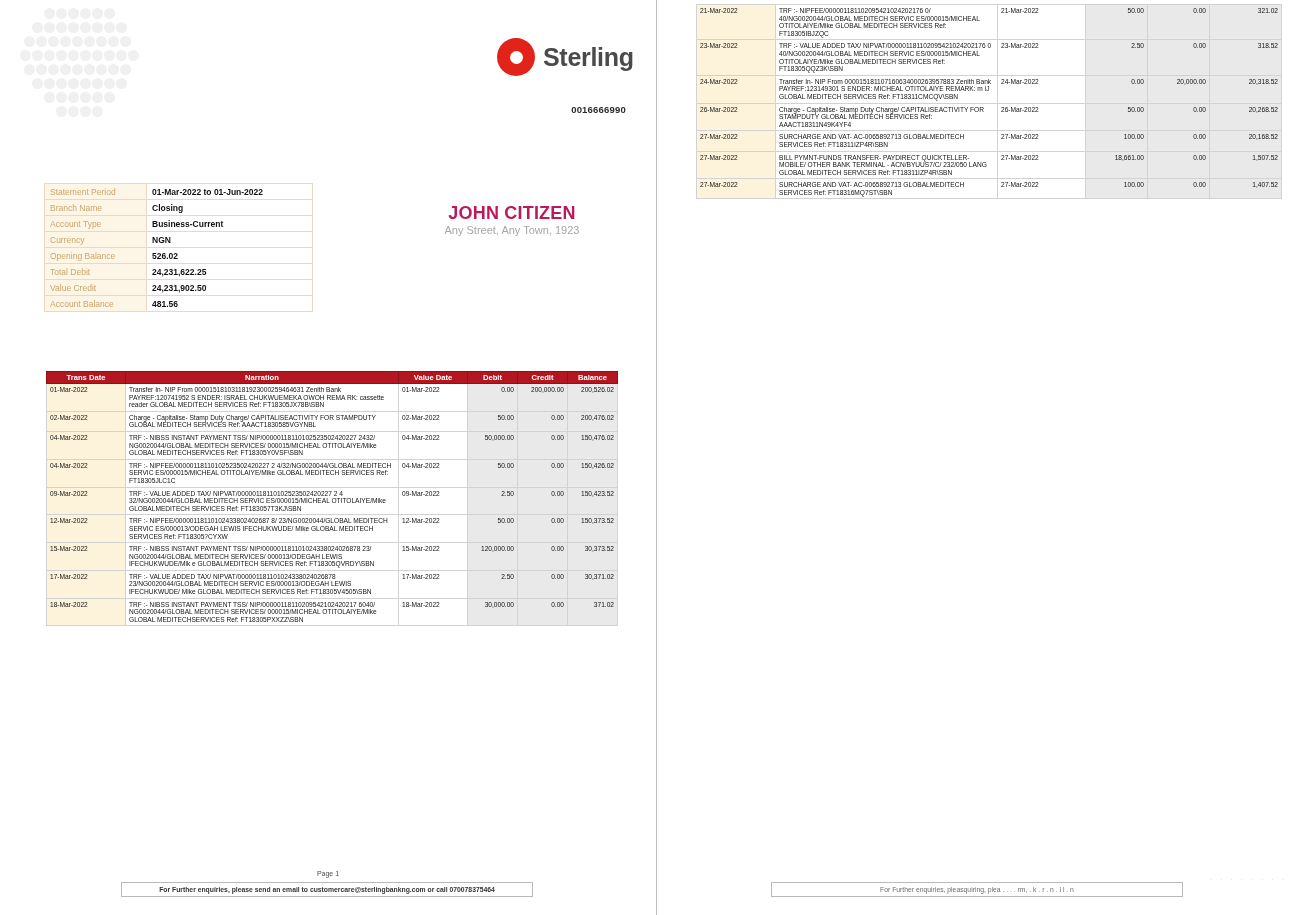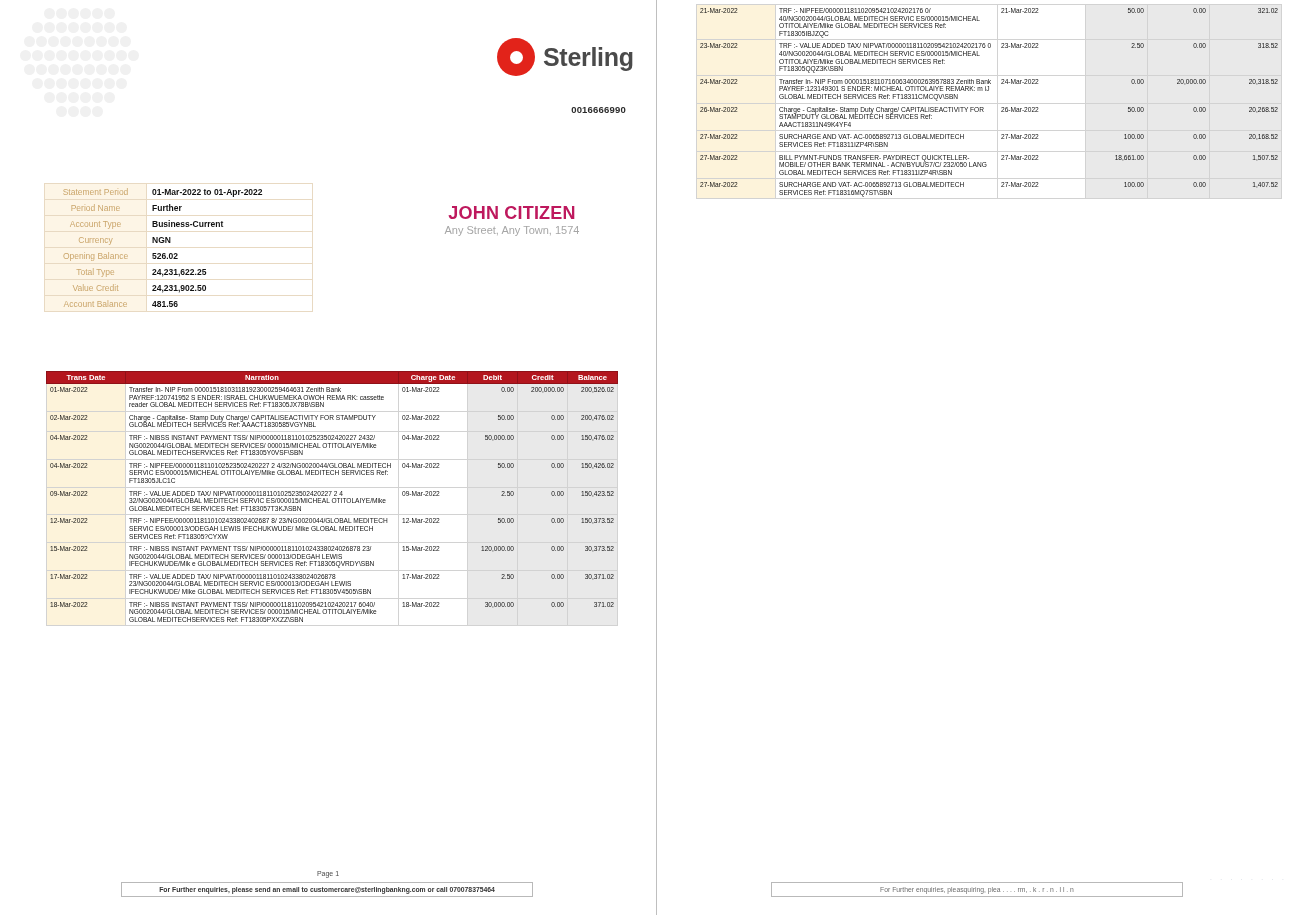--- a/index.html
+++ b/index.html
@@ -24,21 +24,21 @@
   
   .logo { position:absolute; left:497px; top:38px; display:flex; align-items:center; }
   .logo-mark { width:38px; height:38px; border-radius:50%; background:#e2231a; display:flex; align-items:center; justify-content:center; }
   .logo-mark i { display:block; width:13px; height:13px; border-radius:50%; background:#fff; }
   .logo-text { font-size:25px; font-weight:bold; color:#4a4a4a; margin-left:8px; letter-spacing:-0.3px; }
   .acct-no { position:absolute; right:30px; top:104px; font-size:9.5px; font-weight:bold; color:#2b2b2b; letter-spacing:0.2px; }
 
   
   .summary { position:absolute; left:44px; top:183px; width:269px; border-collapse:collapse; }
   .summary td { border:1px solid #e8d9c2; padding:2px 5px; font-size:8.5px; height:16px; vertical-align:middle; }
-  .summary td.k { width:102px; background:#fdf5e6; color:#caa56a;text-align:center; }
+  .summary td.k { width:102px; background:#fdf5e6; color:#caa56a; }
   .summary td.v { background:#fff; font-weight:bold; color:#111; font-size:8.5px; }
 
   
   .cust-name { position:absolute; left:330px; top:203px; width:364px; text-align:center; font-size:18px; font-weight:bold; color:#be185d; letter-spacing:0.2px; }
   .cust-addr { position:absolute; left:330px; top:224px; width:364px; text-align:center; font-size:11px; color:#a6a6a6; }
 
   
   table.tx { border-collapse:collapse; table-layout:fixed; }
   table.tx th {
     background:#b3161e; color:#fff; font-size:7.6px; font-weight:bold;
@@ -148,70 +148,70 @@
       </span>
     <span class="logo-text">Sterling</span>
   </div>
 
   <div class="acct-no">0016666990</div>
 
   <table class="summary">
     <tbody id="summary-body">
         <tr>
           <td class="k">Statement Period</td>
-          <td class="v">01-Mar-2022 to 01-Apr-2022</td>
-        </tr>
-        <tr>
-          <td class="k">Period Name</td>
-          <td class="v">Further</td>
+          <td class="v">01-Mar-2022 to 01-Jun-2022</td>
+        </tr>
+        <tr>
+          <td class="k">Branch Name</td>
+          <td class="v">Closing</td>
         </tr>
         <tr>
           <td class="k">Account Type</td>
           <td class="v">Business-Current</td>
         </tr>
         <tr>
           <td class="k">Currency</td>
           <td class="v">NGN</td>
         </tr>
         <tr>
           <td class="k">Opening Balance</td>
           <td class="v">526.02</td>
         </tr>
         <tr>
-          <td class="k">Total Type</td>
+          <td class="k">Total Debit</td>
           <td class="v">24,231,622.25</td>
         </tr>
         <tr>
           <td class="k">Value Credit</td>
           <td class="v">24,231,902.50</td>
         </tr>
         <tr>
           <td class="k">Account Balance</td>
           <td class="v">481.56</td>
         </tr>
       </tbody>
   </table>
 
   <div class="cust-name">JOHN CITIZEN</div>
-  <div class="cust-addr">Any Street, Any Town, 1574</div>
+  <div class="cust-addr">Any Street, Any Town, 1923</div>
 
   <table class="tx tx-left">
     <colgroup>
         <col class="w1">
         <col class="w2">
         <col class="w3">
         <col class="w4">
         <col class="w5">
         <col class="w6">
       </colgroup>
     <thead>
         <tr id="head-left">
           <th>Trans Date</th>
           <th>Narration</th>
-          <th>Charge Date</th>
+          <th>Value Date</th>
           <th>Debit</th>
           <th>Credit</th>
           <th>Balance</th>
         </tr>
       </thead>
     <tbody id="body-left">
         <tr>
           <td class="c-date">01-Mar-2022</td>
           <td class="c-narr">Transfer In- NIP From 000015181031181923000259464631 Zenith Bank PAYREF:120741952 S ENDER: ISRAEL CHUKWUEMEKA OWOH REMA RK: cassette reader GLOBAL MEDITECH SERVICES Ref: FT18305JX78B\SBN</td>
           <td class="c-vdate">01-Mar-2022</td>

